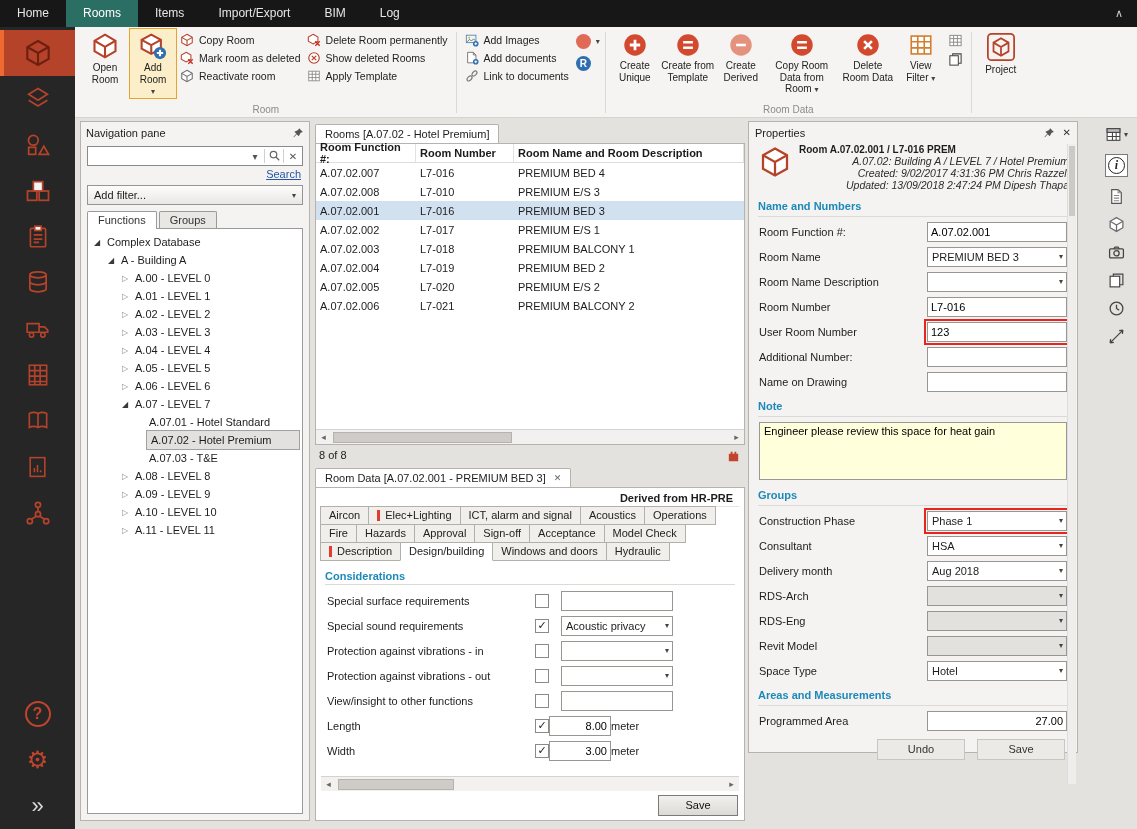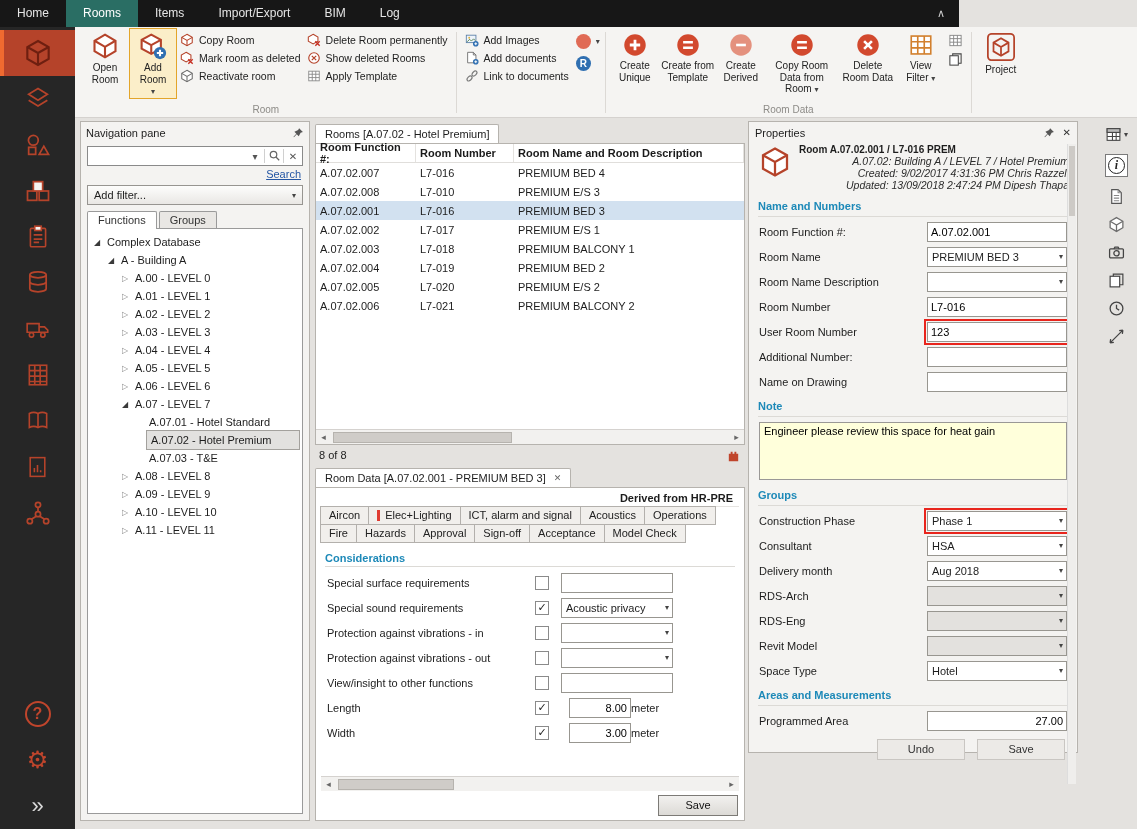--- a/index.html
+++ b/index.html
@@ -1,20 +1,20 @@
 <!DOCTYPE html>
 <html><head>
 <meta charset="utf-8">
 <style>
 *{box-sizing:border-box;margin:0;padding:0}
 body{font-family:"Liberation Sans",sans-serif;font-size:11px;color:#1d1d1d;background:#e4e2df}
 .app{position:relative;width:1137px;height:829px;background:#e4e2df;overflow:hidden}
 
 
-.menubar{position:absolute;left:0;top:0;width:959px;height:27px;background:#171717;display:flex;align-items:stretch;color:#e6e6e6;font-size:12px}
+.menubar{position:absolute;left:0;top:0;width:1137px;height:27px;background:#171717;display:flex;align-items:stretch;color:#e6e6e6;font-size:12px}
 .mtab{padding:0 17px;line-height:27px;cursor:default}
 .mtab.active{background:#2a6e64;color:#fff}
 .mcollapse{margin-left:auto;padding:0 14px;line-height:27px;color:#cfcfcf;font-size:11px}
 
 
 .sidebar{position:absolute;left:0;top:27px;width:75px;height:802px;background:#262626;display:flex;flex-direction:column;align-items:center;padding-top:3px}
 .side-item{width:75px;height:46px;display:flex;align-items:center;justify-content:center;position:relative;flex:0 0 auto}
 .side-item.selected{background:#b5432a}
 .side-item.selected::before{content:"";position:absolute;left:0;top:0;width:4px;height:100%;background:#ef6a30}
 .side-spacer{flex:1}
@@ -94,21 +94,21 @@
 .c-row{display:flex;align-items:center;height:25px;padding:0 6px;flex:0 0 auto}
 .clbl{width:208px;flex:0 0 auto}
 .cb{width:14px;height:14px;border:1px solid #8a8a8a;background:#fff;display:inline-flex;align-items:center;justify-content:center;font-size:11px;color:#222;flex:0 0 auto}
 .cb[data-checked="true"]::after{content:"✓"}
 .c-ctl{width:112px;margin-left:12px}
 .ti{height:20px;border:1px solid #989690;background:#fff;font:11px "Liberation Sans",sans-serif;padding:0 3px;width:100%}
 .sel{border:1px solid #989690;background:#fff;height:20px;display:flex;align-items:center;padding:0 3px 0 4px;width:100%}
 .sel .sval{flex:1;min-width:0;white-space:nowrap;overflow:hidden}
 .sel .caret{font-size:8px;color:#444}
 .sel.disabled{background:#e3e1de}
-.c-num{width:62px;margin-left:20px}
+.c-num{width:62px;margin-left:0}
 .c-num .ti{text-align:right}
 .unit{}
 .rd-fill{flex:1}
 .save-row{display:flex;justify-content:flex-end;padding:4px 1px 2px;flex:0 0 auto}
 .btn{min-width:80px;height:21px;border:1px solid #7c7a76;background:linear-gradient(#f2f1ef,#dcdad6);font-size:11px;text-align:center;line-height:19px;color:#111}
 
 
 .props{left:748px;top:121px;width:330px;height:632px}
 .props-header{height:21px;display:flex;align-items:center;gap:8px;padding:0 6px;flex:0 0 auto}
 .props-title{flex:1}
@@ -683,20 +683,26 @@
         <div class="rd-tab">Operations</div>
       </div>
       <div class="rd-tabrow">
         <div class="rd-tab">Fire</div>
         <div class="rd-tab">Hazards</div>
         <div class="rd-tab">Approval</div>
         <div class="rd-tab">Sign-off</div>
         <div class="rd-tab">Acceptance</div>
         <div class="rd-tab">Model Check</div>
       </div>
+      <div class="rd-tabrow">
+        <div class="rd-tab marked">Description</div>
+        <div class="rd-tab active">Design/building</div>
+        <div class="rd-tab">Windows and doors</div>
+        <div class="rd-tab">Hydraulic</div>
+      </div>
       <div class="rd-section">Considerations</div>
       <div class="c-row">
         <span class="clbl">Special surface requirements</span>
         <span class="cb" data-checked="false"></span>
         <span class="c-ctl"><input class="ti" value="" style=""></span>
       </div>
       <div class="c-row">
         <span class="clbl">Special sound requirements</span>
         <span class="cb" data-checked="true"></span>
         <span class="c-ctl">

